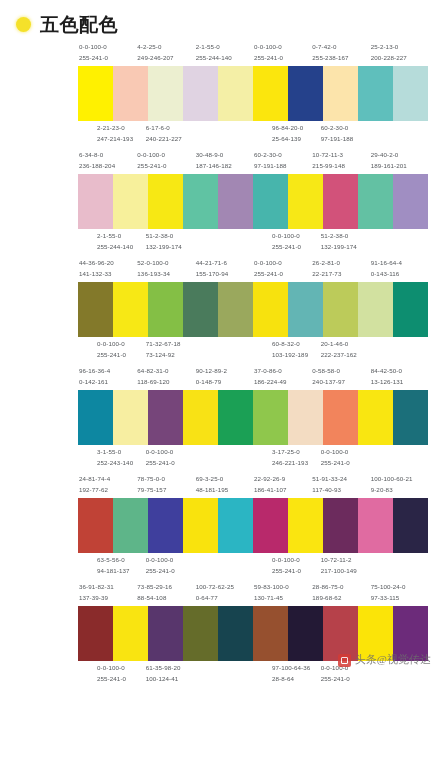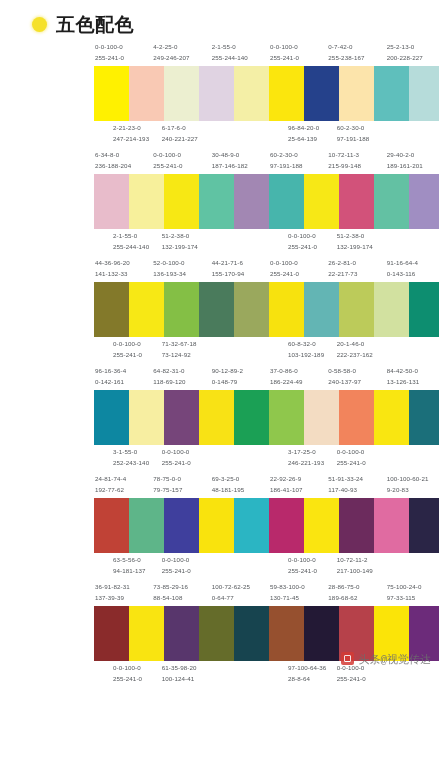--- a/index.html
+++ b/index.html
@@ -3,21 +3,21 @@
 <meta charset="utf-8">
 <style>
   html,body{margin:0;padding:0;}
   body{
     width:439px;height:777px;
     background:#ffffff;
     font-family:"Liberation Sans","DejaVu Sans",sans-serif;
     overflow:hidden;
     position:relative;
   }
-  .page{position:relative;width:439px;height:671px;box-sizing:border-box;padding-left:16px;}
+  .page{position:relative;width:439px;height:671px;box-sizing:border-box;}
 
   
   .header{
     display:flex;align-items:center;
     padding:14px 0 0 16px;
     height:34px;box-sizing:border-box;
   }
   .header-dot{
     width:15px;height:15px;border-radius:50%;
     background:#f5e12a;
@@ -78,25 +78,25 @@
     display:flex;
     height:55px;
     width:175px;
   }
   .bar{flex:1 1 20%;height:100%;}
 
   
   .watermark{
     position:absolute;
     right:8px;bottom:4px;
-    display:flex;align-items:flex-start;
+    display:flex;align-items:flex-end;
     font-size:11px;
     color:#6d6d6d;
     opacity:.85;
-    font-family:Liberation Mono, monospace;
+    font-family:Liberation Serif, serif;
     letter-spacing:0px;
   }
   .wm-logo{
     width:13px;height:13px;border-radius:2px;
     background:#d43b36;
     margin-right:4px;
     position:relative;
     flex:0 0 auto;
   }
   .wm-logo:after{

